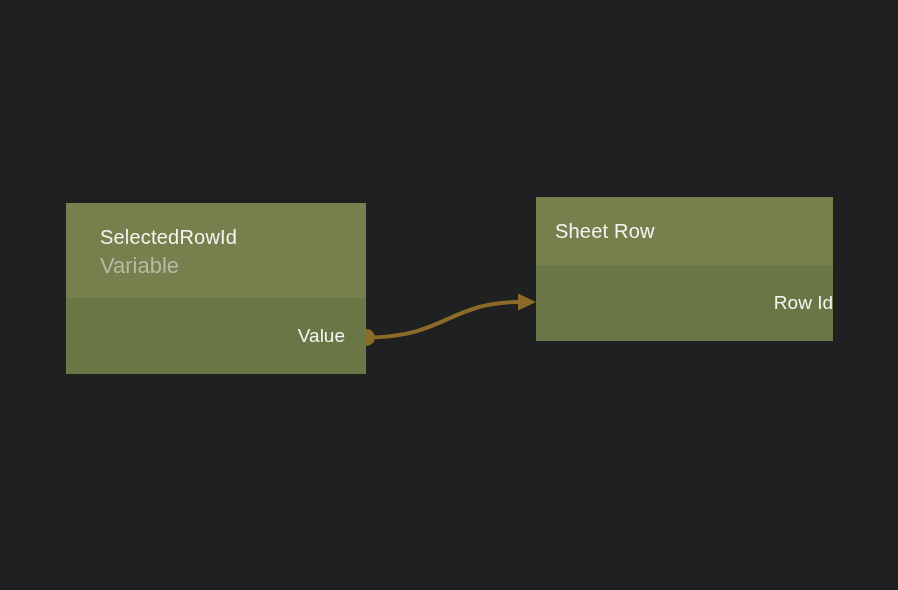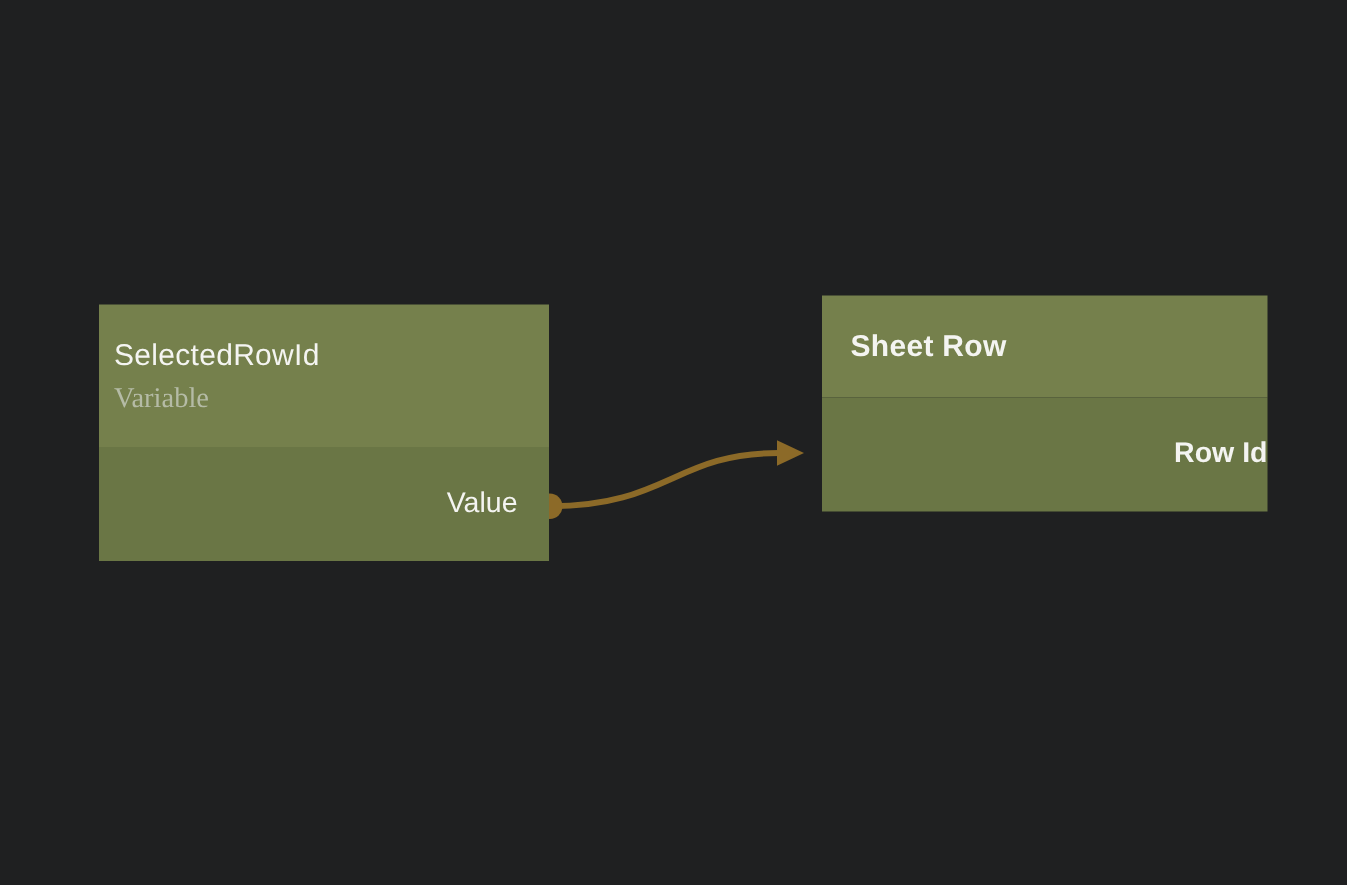--- a/index.html
+++ b/index.html
@@ -19,48 +19,47 @@
   }
   .canvas{position:absolute;inset:0;width:898px;height:590px;}
   .wires{position:absolute;left:0;top:0;pointer-events:none;}
   .wires .wire{stroke:var(--wire);stroke-width:4;fill:none;stroke-linecap:round;pointer-events:stroke;}
   .wires .arrow{fill:var(--wire);}
   .wires .port-dot{fill:var(--wire);pointer-events:all;}
   .node{position:absolute;cursor:default;}
   .node-header{
     background:var(--header);
     display:flex;flex-direction:column;justify-content:center;
-    padding-left:10px;
+    padding-left:34px;
   }
   .node-body{
     background:var(--body);
     display:flex;flex-direction:column;justify-content:center;
   }
   .node-title{
     color:var(--text);
     font-size:20px;
     line-height:29px;
     letter-spacing:0.2px;
   }
   .node-subtitle{
     color:var(--subtext);
-    font-size:19px;
+    font-size:22px;
     line-height:27px;
-    font-family:Liberation Serif, serif;
   }
   .port-row{display:flex;align-items:center;height:100%;}
   .port-row.output{justify-content:flex-end;padding-right:21px;}
   .port-row.input{justify-content:flex-end;padding-left:19px;}
   .port-label{color:var(--text);font-size:19px;}
   
   .node-left{left:66px;top:203px;width:300px;height:171px;}
   .node-left .node-header{height:95px;}
   .node-left .node-body{height:76px;}
   
-  .node-right{left:548px;top:197px;width:297px;height:176px;font-weight:bold;}
+  .node-right{left:536px;top:197px;width:297px;height:176px;}
   .node-right .node-header{height:68px;padding-left:19px;}
   .node-right .node-body{height:76px;}
 </style>
 </head>
 <body>
 
 <div class="canvas">
 
   <svg class="wires" width="898" height="590" viewBox="0 0 898 590">
     <path class="wire" d="M 367 337.5 C 445 337.5, 450 302, 519 302"></path>

